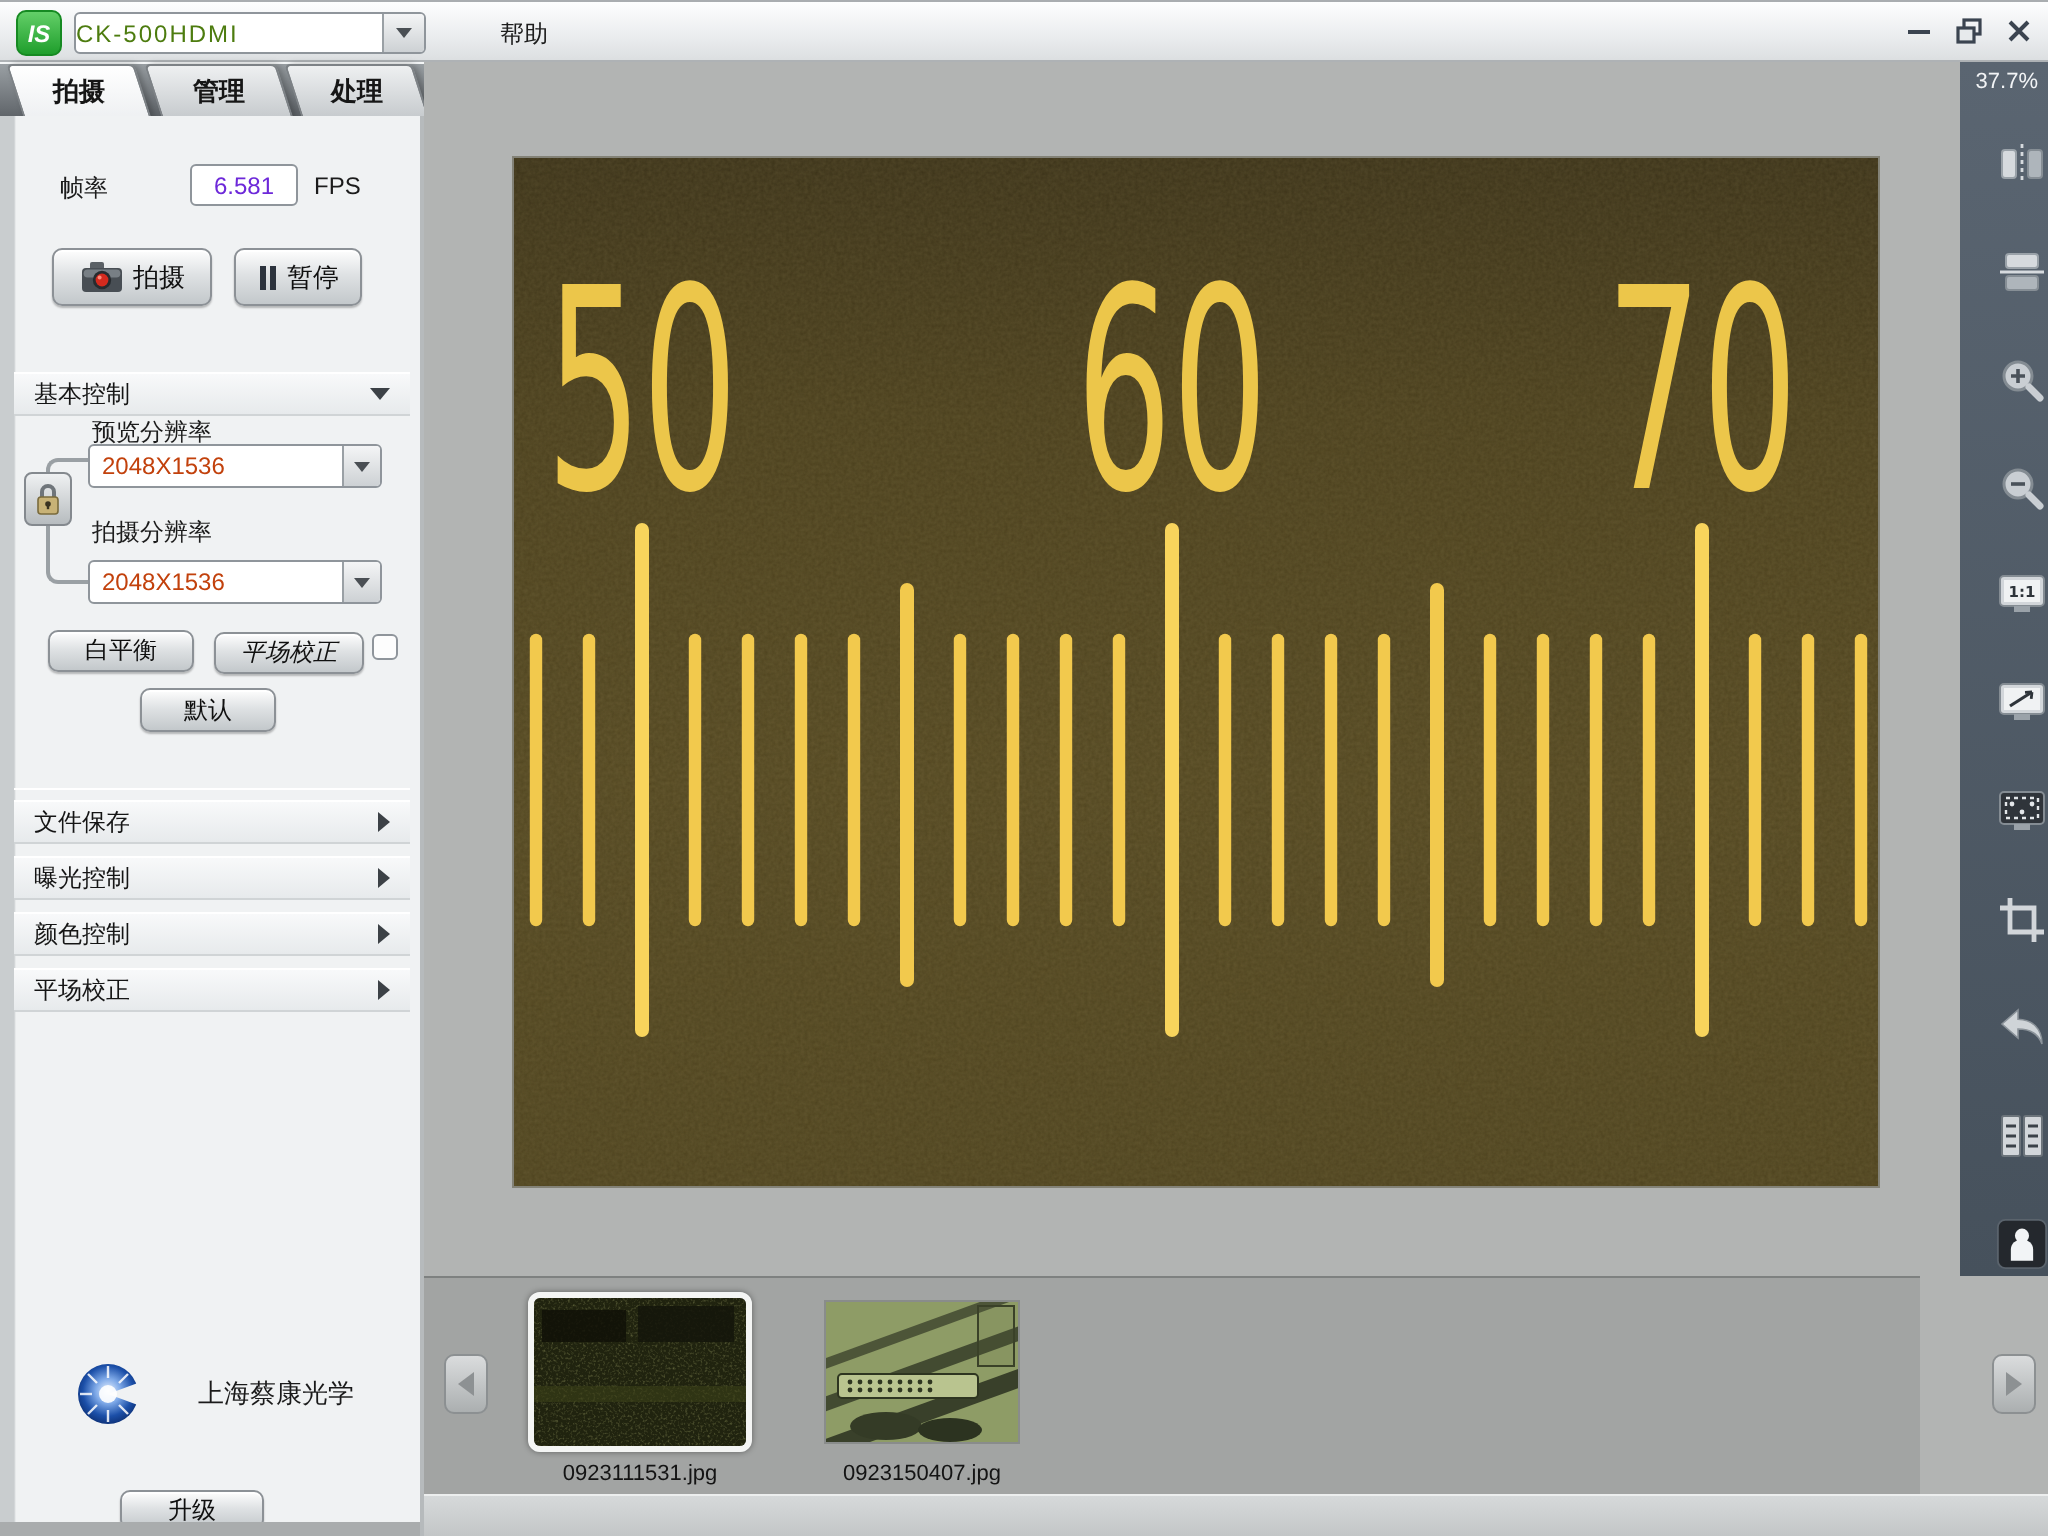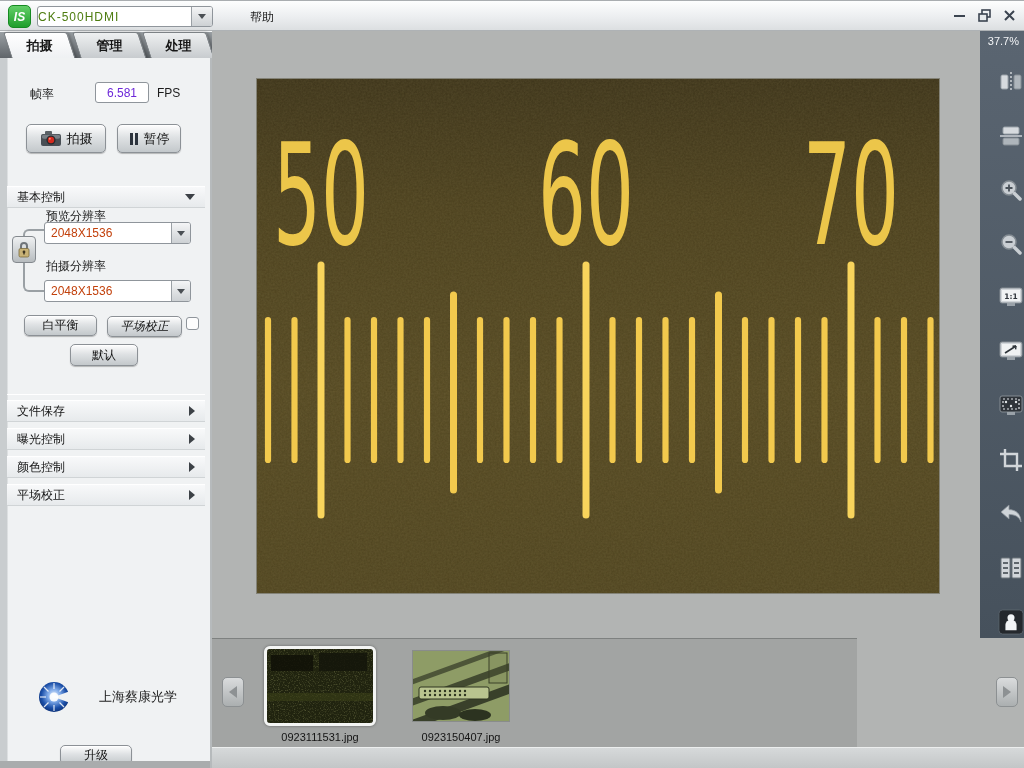--- a/index.html
+++ b/index.html
@@ -72,21 +72,21 @@
   .scope-image { position:absolute; left:45px; top:48px; width:682px; height:514px; box-shadow:0 0 0 1px rgba(60,55,30,.4); }
 
   
   .toolbar { position:absolute; left:980px; top:31px; width:44px; height:607px;
     background:linear-gradient(#5a6571,#46515c); display:flex; flex-direction:column; align-items:flex-end; }
   .zoom-label { width:100%; text-align:right; padding:4px 5px 0 0; color:#f2f4f6; font-size:11px; }
   .tool-icons { display:flex; flex-direction:column; gap:28px; margin-top:22px; align-items:center; }
   .tool-btn { width:26px; height:26px; display:flex; align-items:center; justify-content:center; }
 
   
-  .filmstrip { position:absolute; left:212px; top:638px; width:645px; height:109px; background:#a2a4a3; border-top:1px solid #7e8180; }
+  .filmstrip { position:absolute; left:212px; top:638px; width:748px; height:109px; background:#a2a4a3; border-top:1px solid #7e8180; }
   .nav-btn { position:absolute; top:38px; width:22px; height:30px; border-radius:5px; border:1px solid #8c9092;
     background:linear-gradient(#dadcdd,#abafb0); display:flex; align-items:center; justify-content:center; }
   .tri-left-g { width:0; height:0; border-top:6px solid transparent; border-bottom:6px solid transparent; border-right:8px solid #8d9193; }
   .tri-right-g { width:0; height:0; border-top:6px solid transparent; border-bottom:6px solid transparent; border-left:8px solid #8d9193; }
   .thumb { position:absolute; overflow:hidden; }
   .thumb.selected { border:3px solid #f4f5f4; border-radius:6px; box-shadow:0 0 3px rgba(0,0,0,.4); }
   .thumb.plain { border:1px solid #898c8b; }
   .thumb-label { position:absolute; font-size:11px; color:#141414; text-align:center; }
 
   .statusbar { position:absolute; left:212px; top:747px; width:812px; height:21px;

